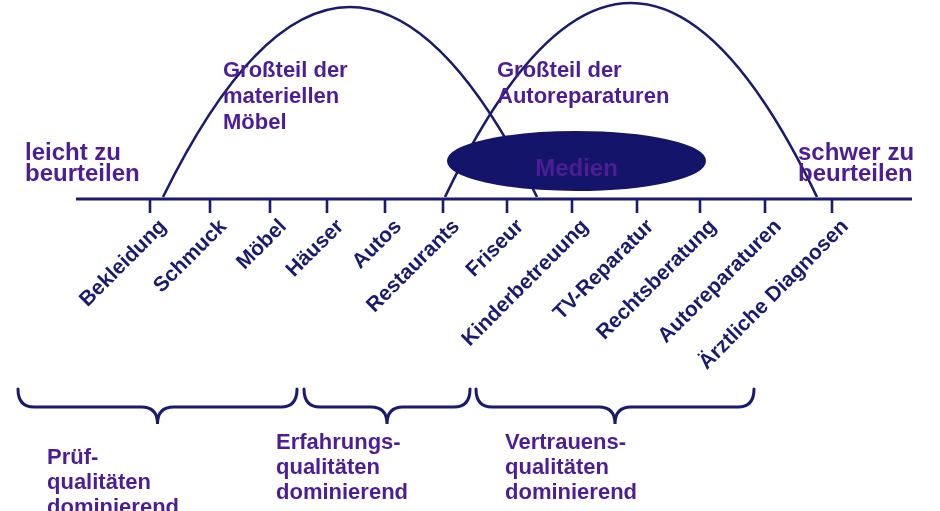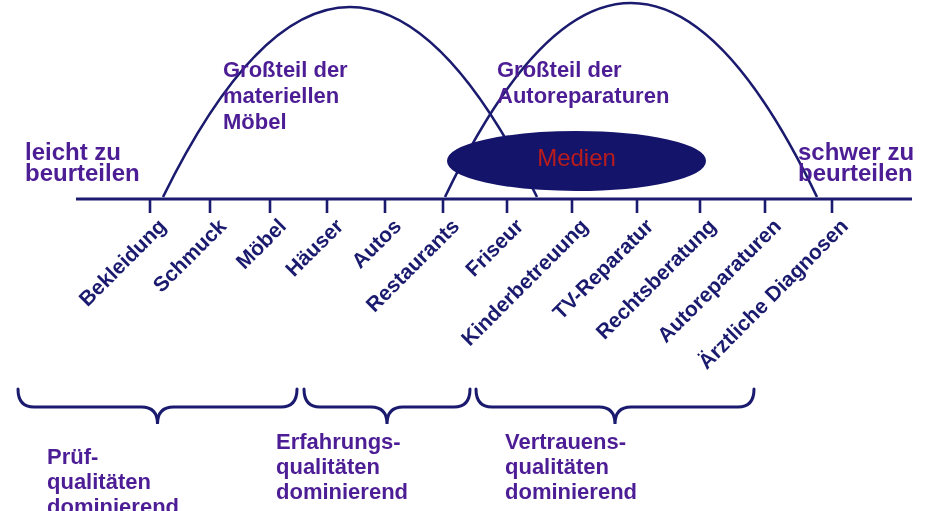--- a/index.html
+++ b/index.html
@@ -17,25 +17,25 @@
     position: absolute;
     font-weight: bold;
     color: #4c1d95;
     white-space: nowrap;
   }
   .curve-label   { font-size: 22px; line-height: 26px; }
   .edge-label    { font-size: 24px; line-height: 21px; }
   .group-label   { font-size: 22px; line-height: 25px; }
   .ellipse-label {
     position: absolute;
-    left: 496px; top: 144px; width: 161px;
+    left: 496px; top: 154px; width: 161px;
     text-align: center;
     font-size: 24px; line-height: 28px;
-    font-weight: normal;
-    color: #b91c1c;
+    font-weight: bold;
+    color: #4c1d95;
     white-space: nowrap;
   }
   .tick-label {
     position: absolute;
     top: 214px;
     width: 260px;
     text-align: right;
     font-weight: bold;
     font-size: 21px;
     line-height: 24px;

